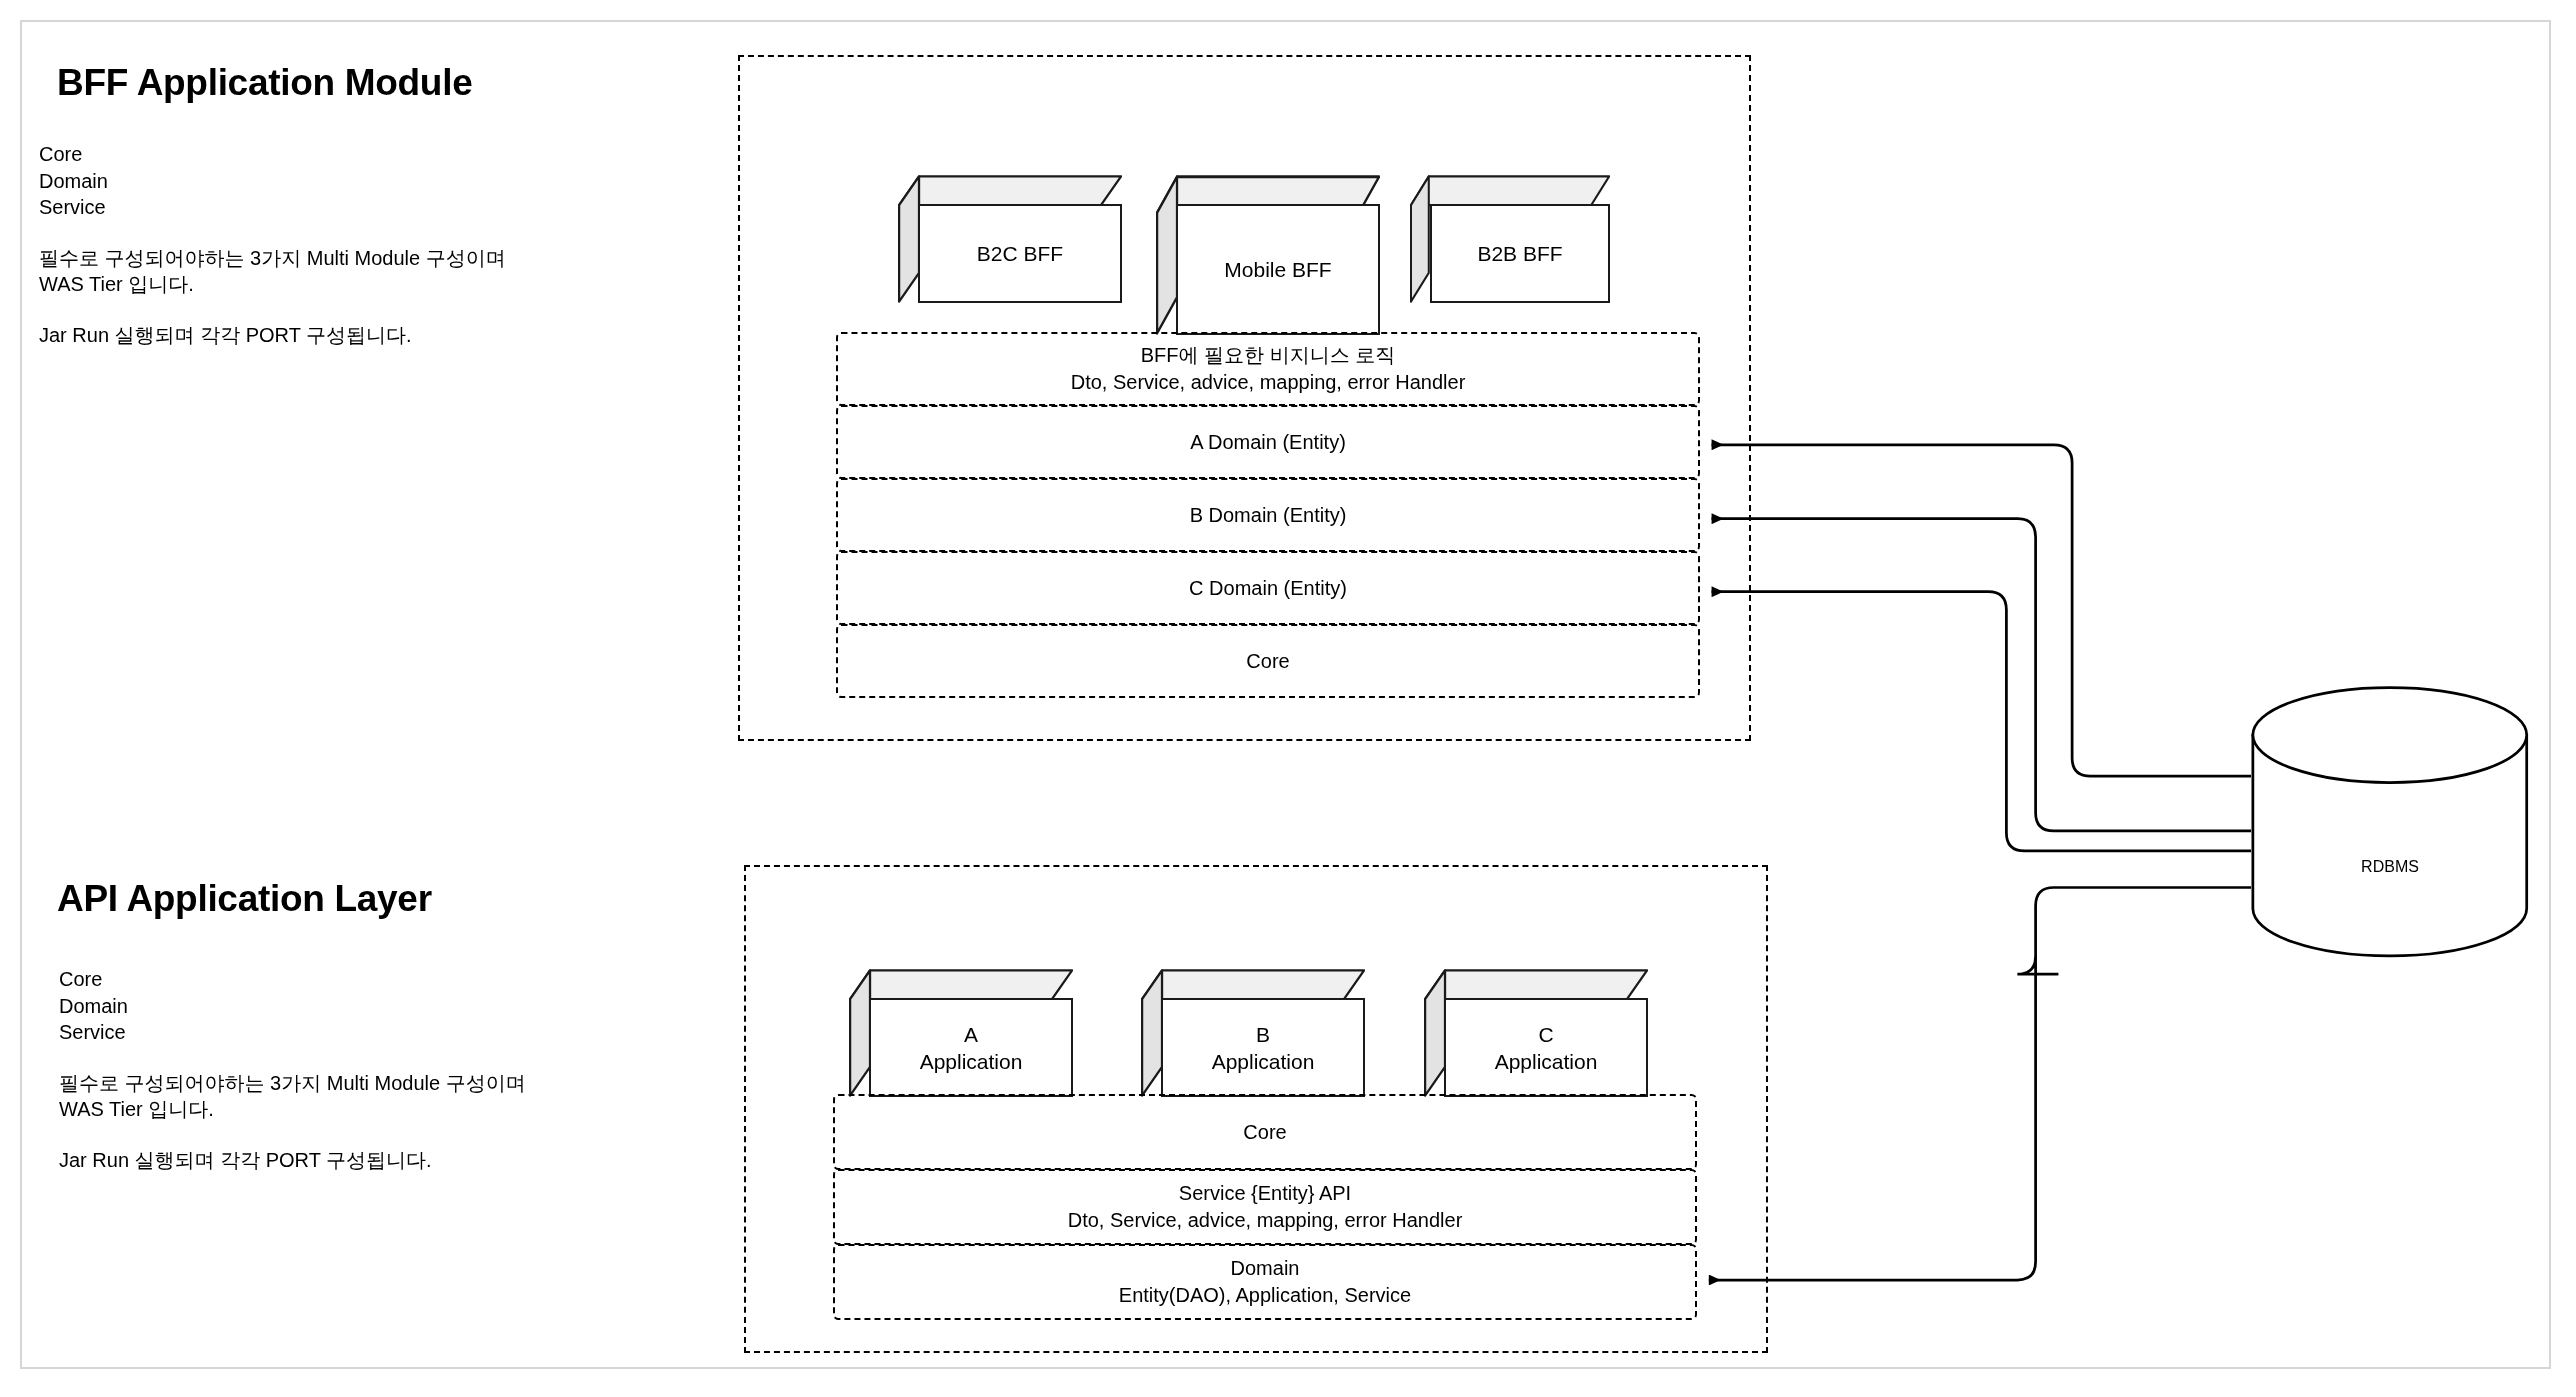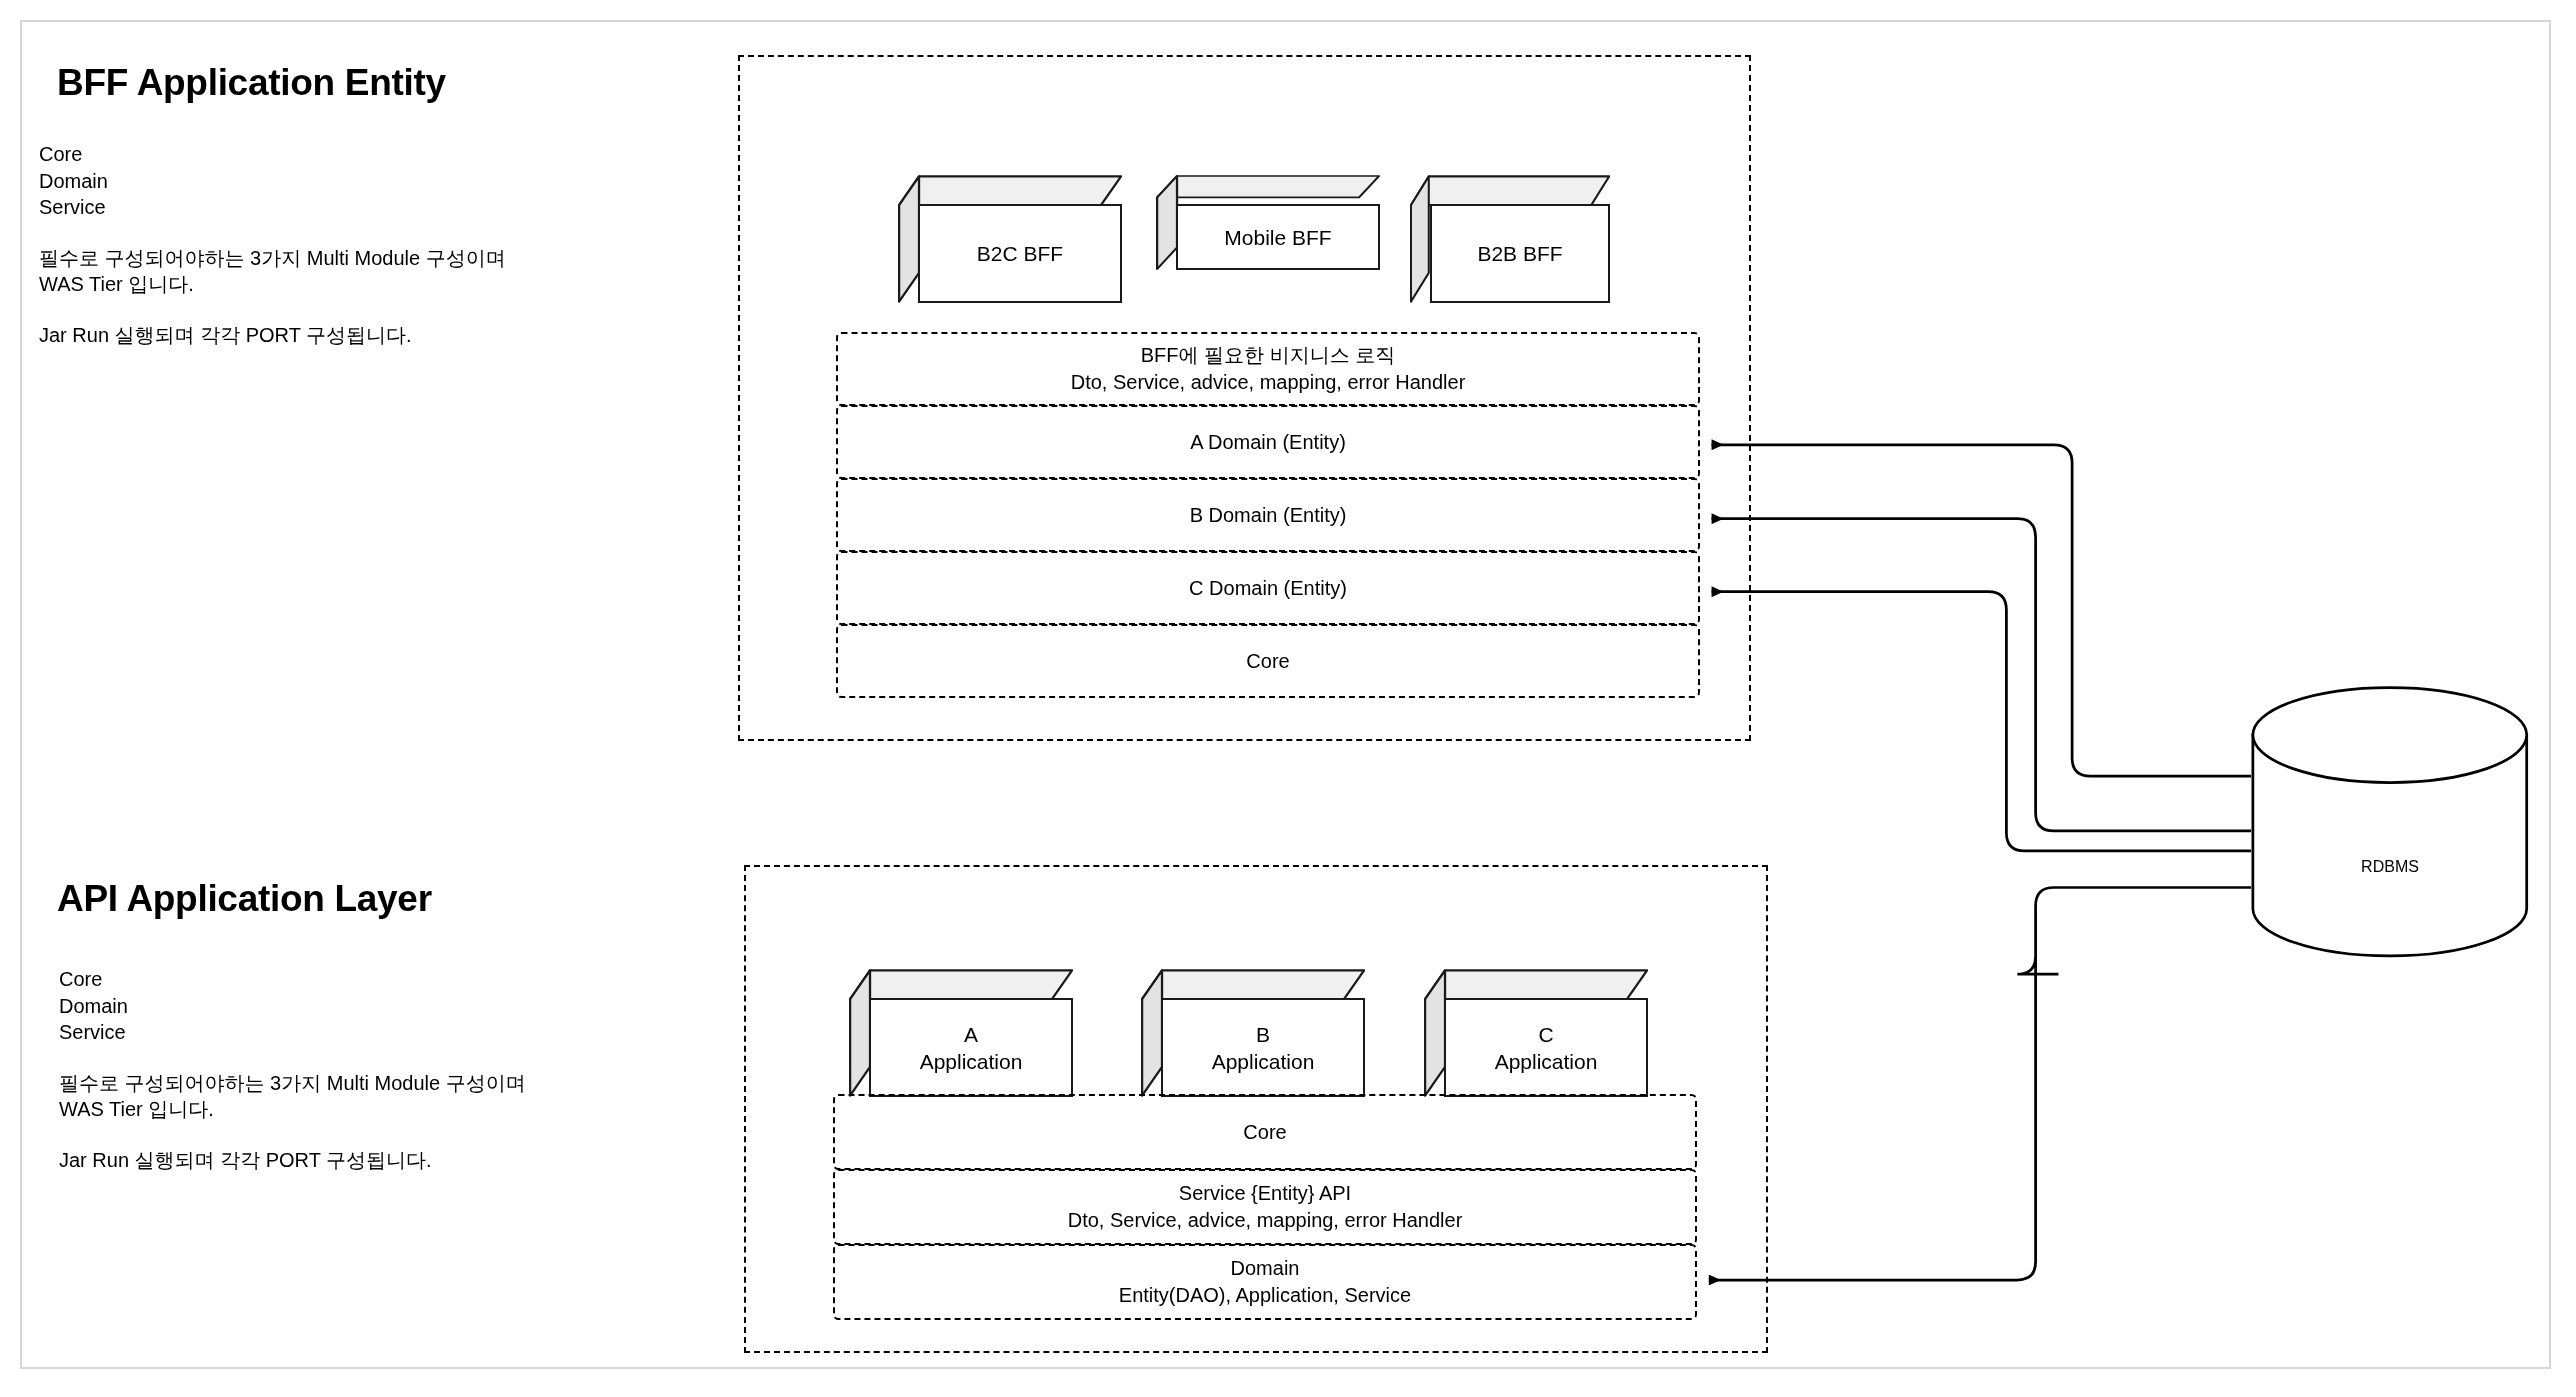--- a/index.html
+++ b/index.html
@@ -134,21 +134,21 @@
     white-space: nowrap;
   }
 </style>
 </head>
 <body>
 
 <div id="canvas">
 
   <div class="page-frame"></div>
 
-  <div class="layer-title" style="left:57px; top:62px;">BFF Application Entity</div>
+  <div class="layer-title" style="left:57px; top:62px;">BFF Application Module</div>
 
   <div class="desc-block" style="left:39px; top:141px;">
     <p>Core</p>
     <p>Domain</p>
     <p>Service</p>
     <div class="desc-gap"></div>
     <p>필수로 구성되어야하는 3가지 Multi Module 구성이며</p>
     <p>WAS Tier 입니다.</p>
     <div class="desc-gap"></div>
     <p>Jar Run 실행되며 각각 PORT 구성됩니다.</p>
@@ -172,21 +172,21 @@
   <div class="cube" style="left:898px; top:137px; width:224px; height:128px;">
     <svg class="face-top" viewBox="0 0 245 140" preserveAspectRatio="none">
       <polygon points="1.2,33 23,1.5 244,1.5 222,33" fill="#f0f0f0" stroke="#1a1a1a" stroke-width="2.5" stroke-linejoin="round"></polygon>
       <polygon points="1.2,33 23,1.5 23,107 1.2,138.5" fill="#e3e3e3" stroke="#1a1a1a" stroke-width="2.5" stroke-linejoin="round"></polygon>
     </svg>
     <div class="face-front">
       <span>B2C BFF</span>
     </div>
   </div>
 
-  <div class="cube" style="left:1156px; top:137px; width:224px; height:95px;">
+  <div class="cube" style="left:1156px; top:137px; width:224px; height:160px;">
     <svg class="face-top" viewBox="0 0 245 140" preserveAspectRatio="none">
       <polygon points="1.2,33 23,1.5 244,1.5 222,33" fill="#f0f0f0" stroke="#1a1a1a" stroke-width="2.5" stroke-linejoin="round"></polygon>
       <polygon points="1.2,33 23,1.5 23,107 1.2,138.5" fill="#e3e3e3" stroke="#1a1a1a" stroke-width="2.5" stroke-linejoin="round"></polygon>
     </svg>
     <div class="face-front">
       <span>Mobile BFF</span>
     </div>
   </div>
 
   <div class="cube" style="left:1410px; top:137px; width:200px; height:128px;">

